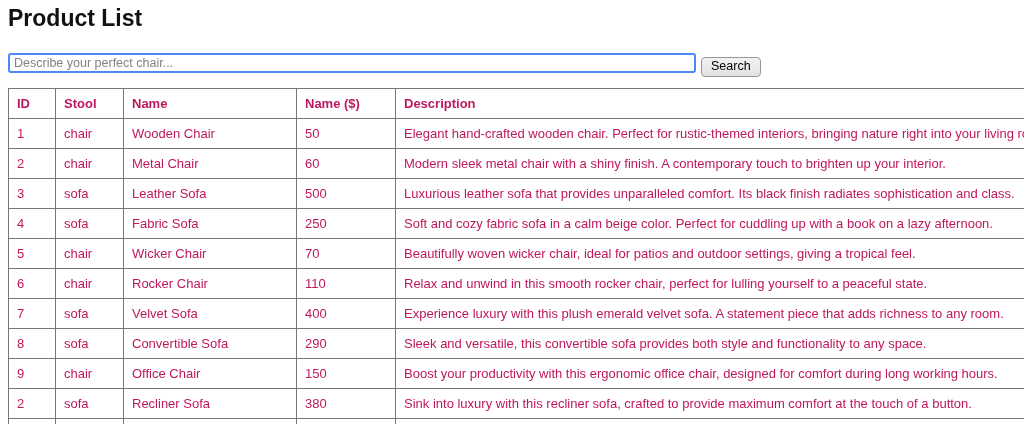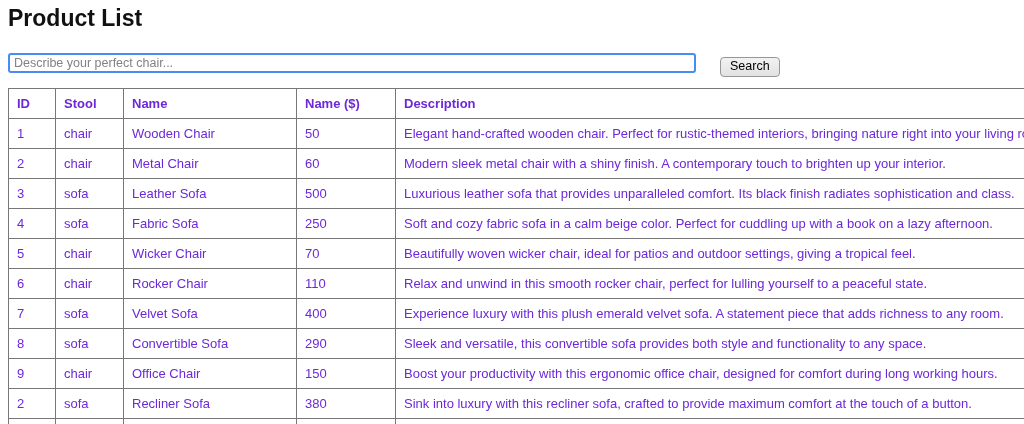--- a/index.html
+++ b/index.html
@@ -21,21 +21,20 @@
     font-size: 23px;
     font-weight: bold;
     margin: 0 12px 16px 0;
     line-height: 1.2;
     color: #111111;
   }
   .search-row {
     display: flex;
     align-items: center;
     margin-bottom: 11px;
-    gap: 19px;
   }
   .search-input {
     width: 688px;
     height: 20px;
     box-sizing: border-box;
     border: 2px solid #4a8af4;
     border-radius: 3px;
     font-family: "Liberation Sans", "DejaVu Sans", sans-serif;
     font-size: 12.5px;
     padding: 1px 4px;
@@ -68,21 +67,21 @@
   }
   table.product-table th,
   table.product-table td {
     border: 1px solid #777777;
     padding: 7px 8px;
     text-align: left;
     white-space: nowrap;
     overflow: hidden;
     vertical-align: middle;
     font-weight: normal;
-    color: #6d28d9;
+    color: #be185d;
   }
   table.product-table th {
     font-weight: bold;
   }
   col.c-id   { width: 47px; }
   col.c-type { width: 68px; }
   col.c-name { width: 173px; }
   col.c-price{ width: 99px; }
   col.c-desc { width: auto; }
 </style>

